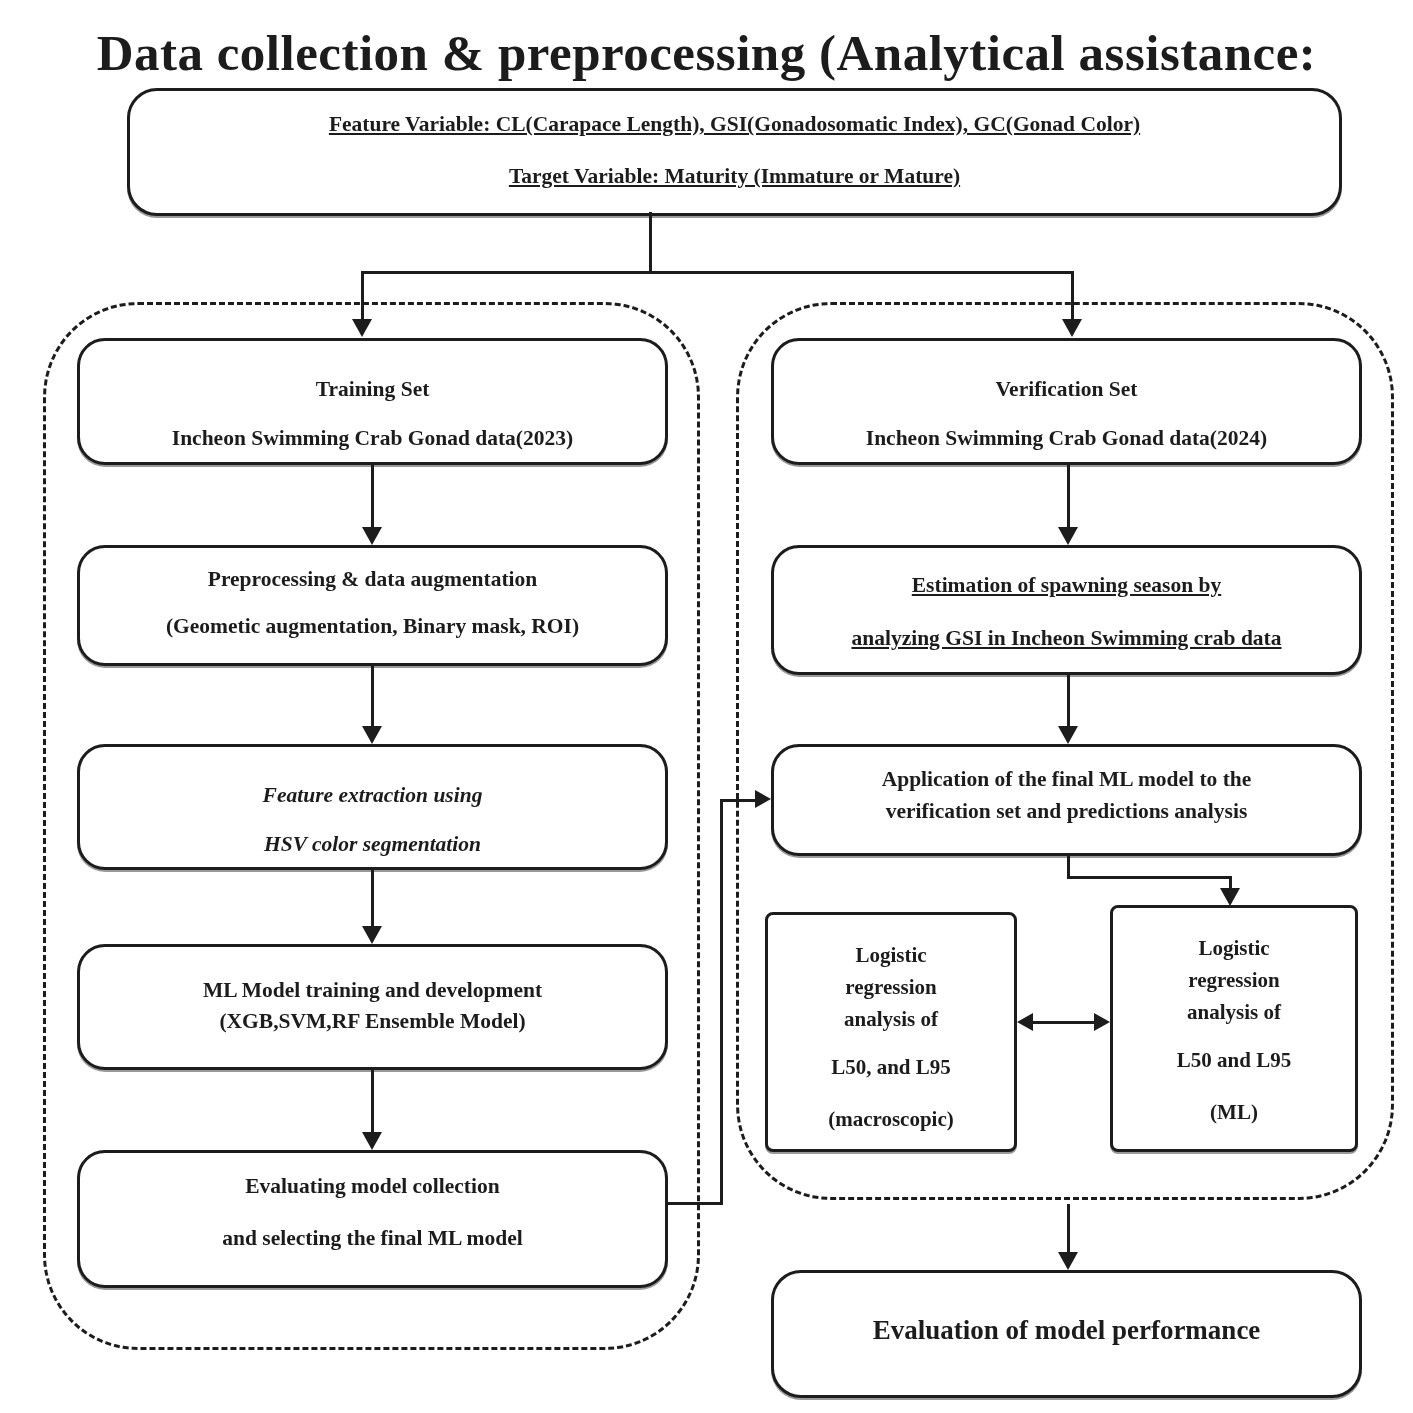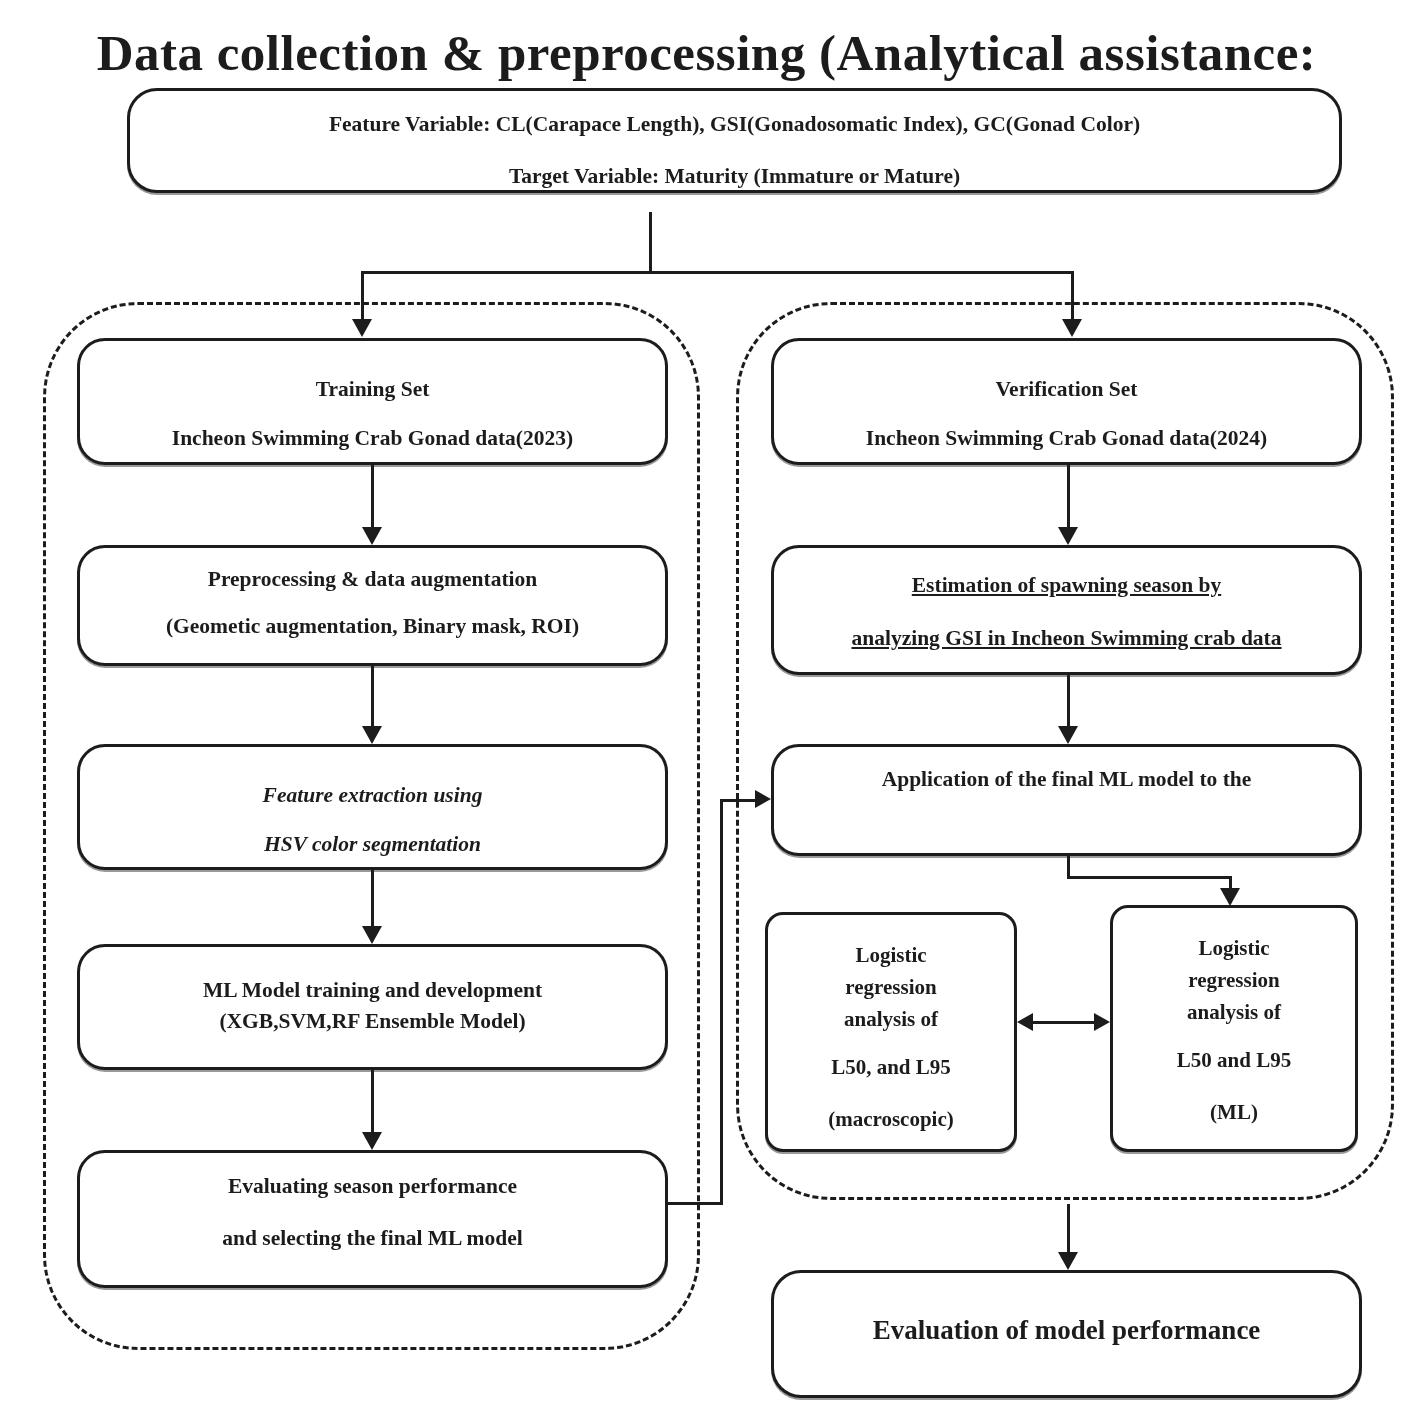--- a/index.html
+++ b/index.html
@@ -34,34 +34,34 @@
   .ah.left  { border-top:9px solid transparent; border-bottom:9px solid transparent; border-right:16px solid var(--ink); }
 
   .pad-a { padding-top:36px; gap:24px; }   
   .pad-b { padding-top:19px; gap:22px; }   
   .pad-c { padding-top:31px; gap:6px; }    
   .pad-d { padding-top:21px; gap:27px; }   
   .pad-e { padding-top:25px; gap:28px; }   
   .pad-f { padding-top:20px; gap:6px; }    
   .top-pad { padding-top:21px; gap:27px; }
 
-  .logi { padding-top:24px; font-size:21px; line-height:32px; border-radius:18px; }
+  .logi { padding-top:24px; font-size:21px; line-height:32px; border-radius:8px; }
   .logi .sp  { margin-top:16px; }
   .logi .sp2 { margin-top:20px; }
 
   .final-label { padding-top:42px; font-size:27px; }
 </style>
 </head>
 <body>
 
 <div id="canvas">
 
   <div class="title">Data collection &amp; preprocessing (Analytical assistance: ChatGPT)</div>
 
-  <div class="node top-pad" style="left:127px; top:88px; width:1215px; height:105px; border-radius:30px;">
+  <div class="node top-pad" style="left:127px; top:88px; width:1215px; height:128px; border-radius:30px;text-decoration:underline;">
     <div>Feature Variable: CL(Carapace Length), GSI(Gonadosomatic Index), GC(Gonad Color)</div>
     <div>Target Variable: Maturity (Immature or Mature)</div>
   </div>
 
   <div class="vl" style="left:649px; top:212px; height:61px;"></div>
   <div class="hl" style="left:362px; top:271px; width:712px;"></div>
   <div class="vl" style="left:361px; top:271px; height:50px;"></div>
   <div class="ah down" style="left:352px; top:319px;"></div>
   <div class="vl" style="left:1071px; top:271px; height:50px;"></div>
   <div class="ah down" style="left:1062px; top:319px;"></div>
@@ -95,21 +95,21 @@
 
   <div class="node pad-c" style="left:77px; top:944px; width:591px; height:126px;">
     <div>ML Model training and development</div>
     <div>(XGB,SVM,RF Ensemble Model)</div>
   </div>
 
   <div class="vl" style="left:371px; top:1070px; height:64px;"></div>
   <div class="ah down" style="left:362px; top:1132px;"></div>
 
   <div class="node pad-d" style="left:77px; top:1150px; width:591px; height:138px;">
-    <div>Evaluating season performance</div>
+    <div>Evaluating model collection</div>
     <div>and selecting the final ML model</div>
   </div>
 
   <div class="node pad-a" style="left:771px; top:338px; width:591px; height:127px;">
     <div>Verification Set</div>
     <div>Incheon Swimming Crab Gonad data(2024)</div>
   </div>
 
   <div class="vl" style="left:1067px; top:465px; height:64px;"></div>
   <div class="ah down" style="left:1058px; top:527px;"></div>
@@ -117,20 +117,21 @@
   <div class="node pad-e" style="left:771px; top:545px; width:591px; height:130px;text-decoration:underline;">
     <div>Estimation of spawning season by</div>
     <div>analyzing GSI in Incheon Swimming crab data</div>
   </div>
 
   <div class="vl" style="left:1067px; top:675px; height:53px;"></div>
   <div class="ah down" style="left:1058px; top:726px;"></div>
 
   <div class="node pad-f" style="left:771px; top:744px; width:591px; height:112px;gap:7px;">
     <div>Application of the final ML model to the</div>
+    <div>verification set and predictions analysis</div>
   </div>
 
   <div class="vl" style="left:1067px; top:856px; height:23px;"></div>
   <div class="hl" style="left:1067px; top:876px; width:165px;"></div>
   <div class="vl" style="left:1229px; top:876px; height:15px;"></div>
   <div class="ah down" style="left:1220px; top:888px;"></div>
 
   <div class="node logi" style="left:765px; top:912px; width:252px; height:240px;">
     <div>Logistic</div>
     <div>regression</div>

